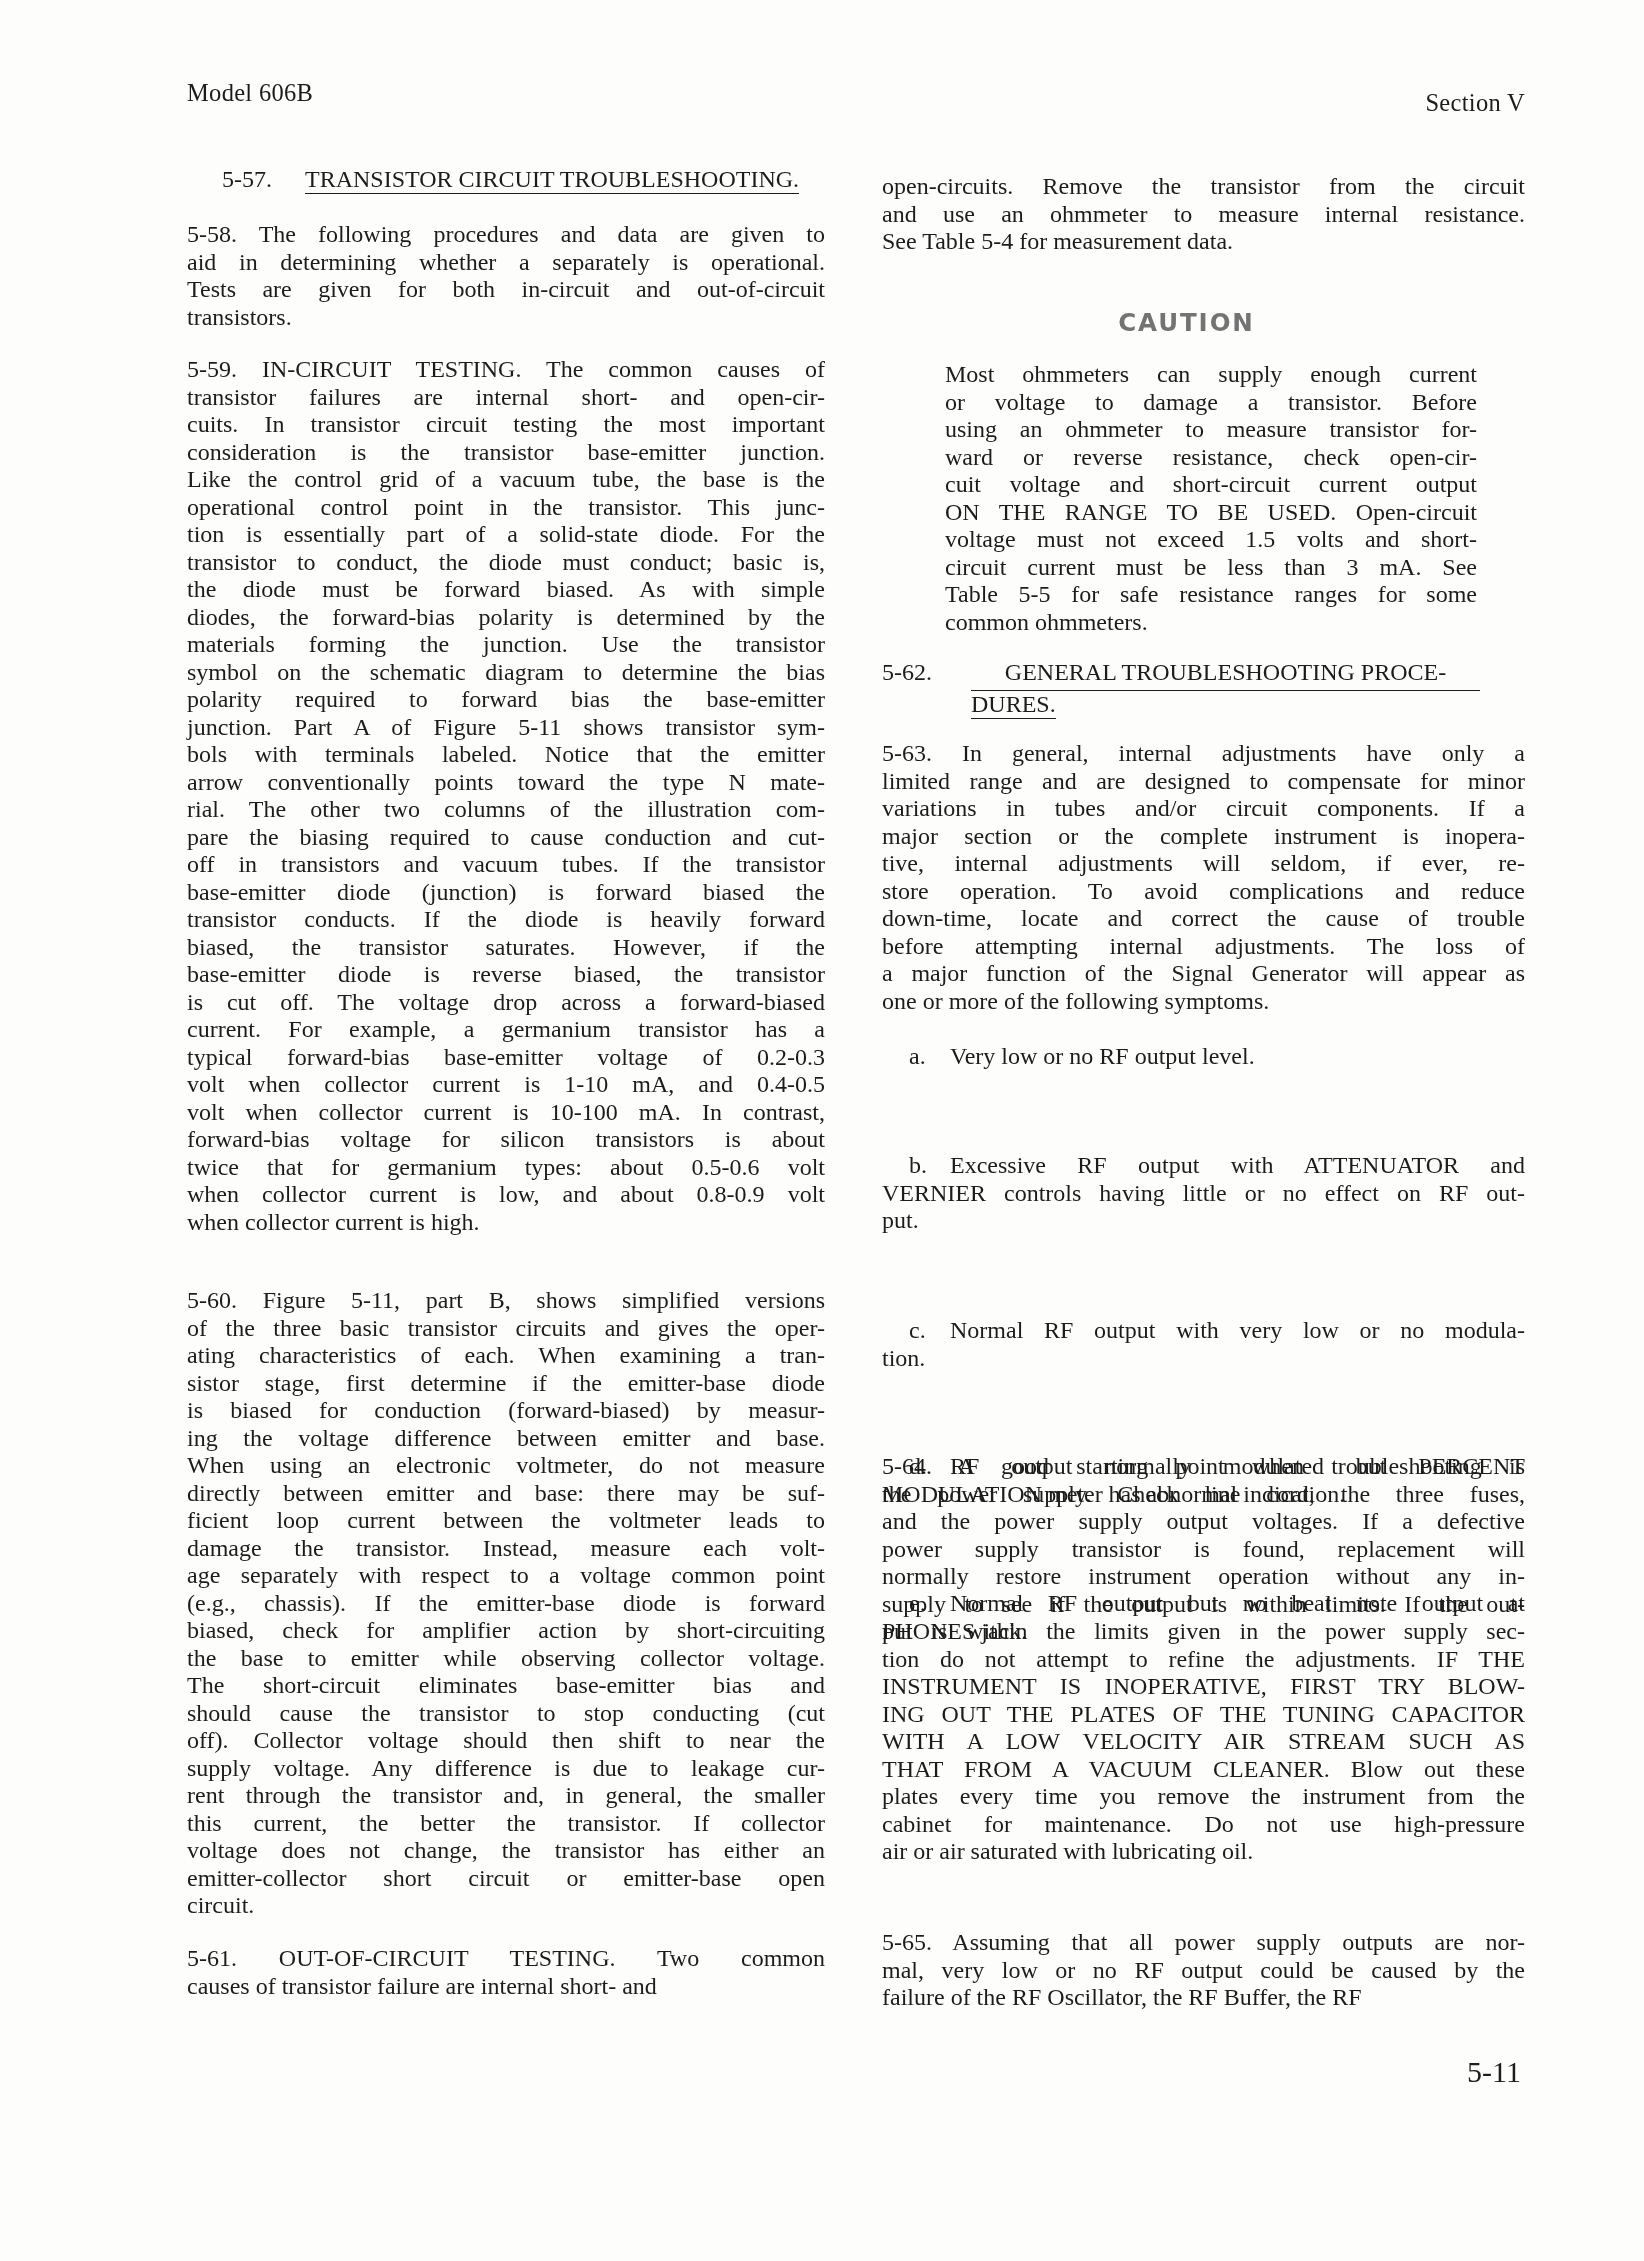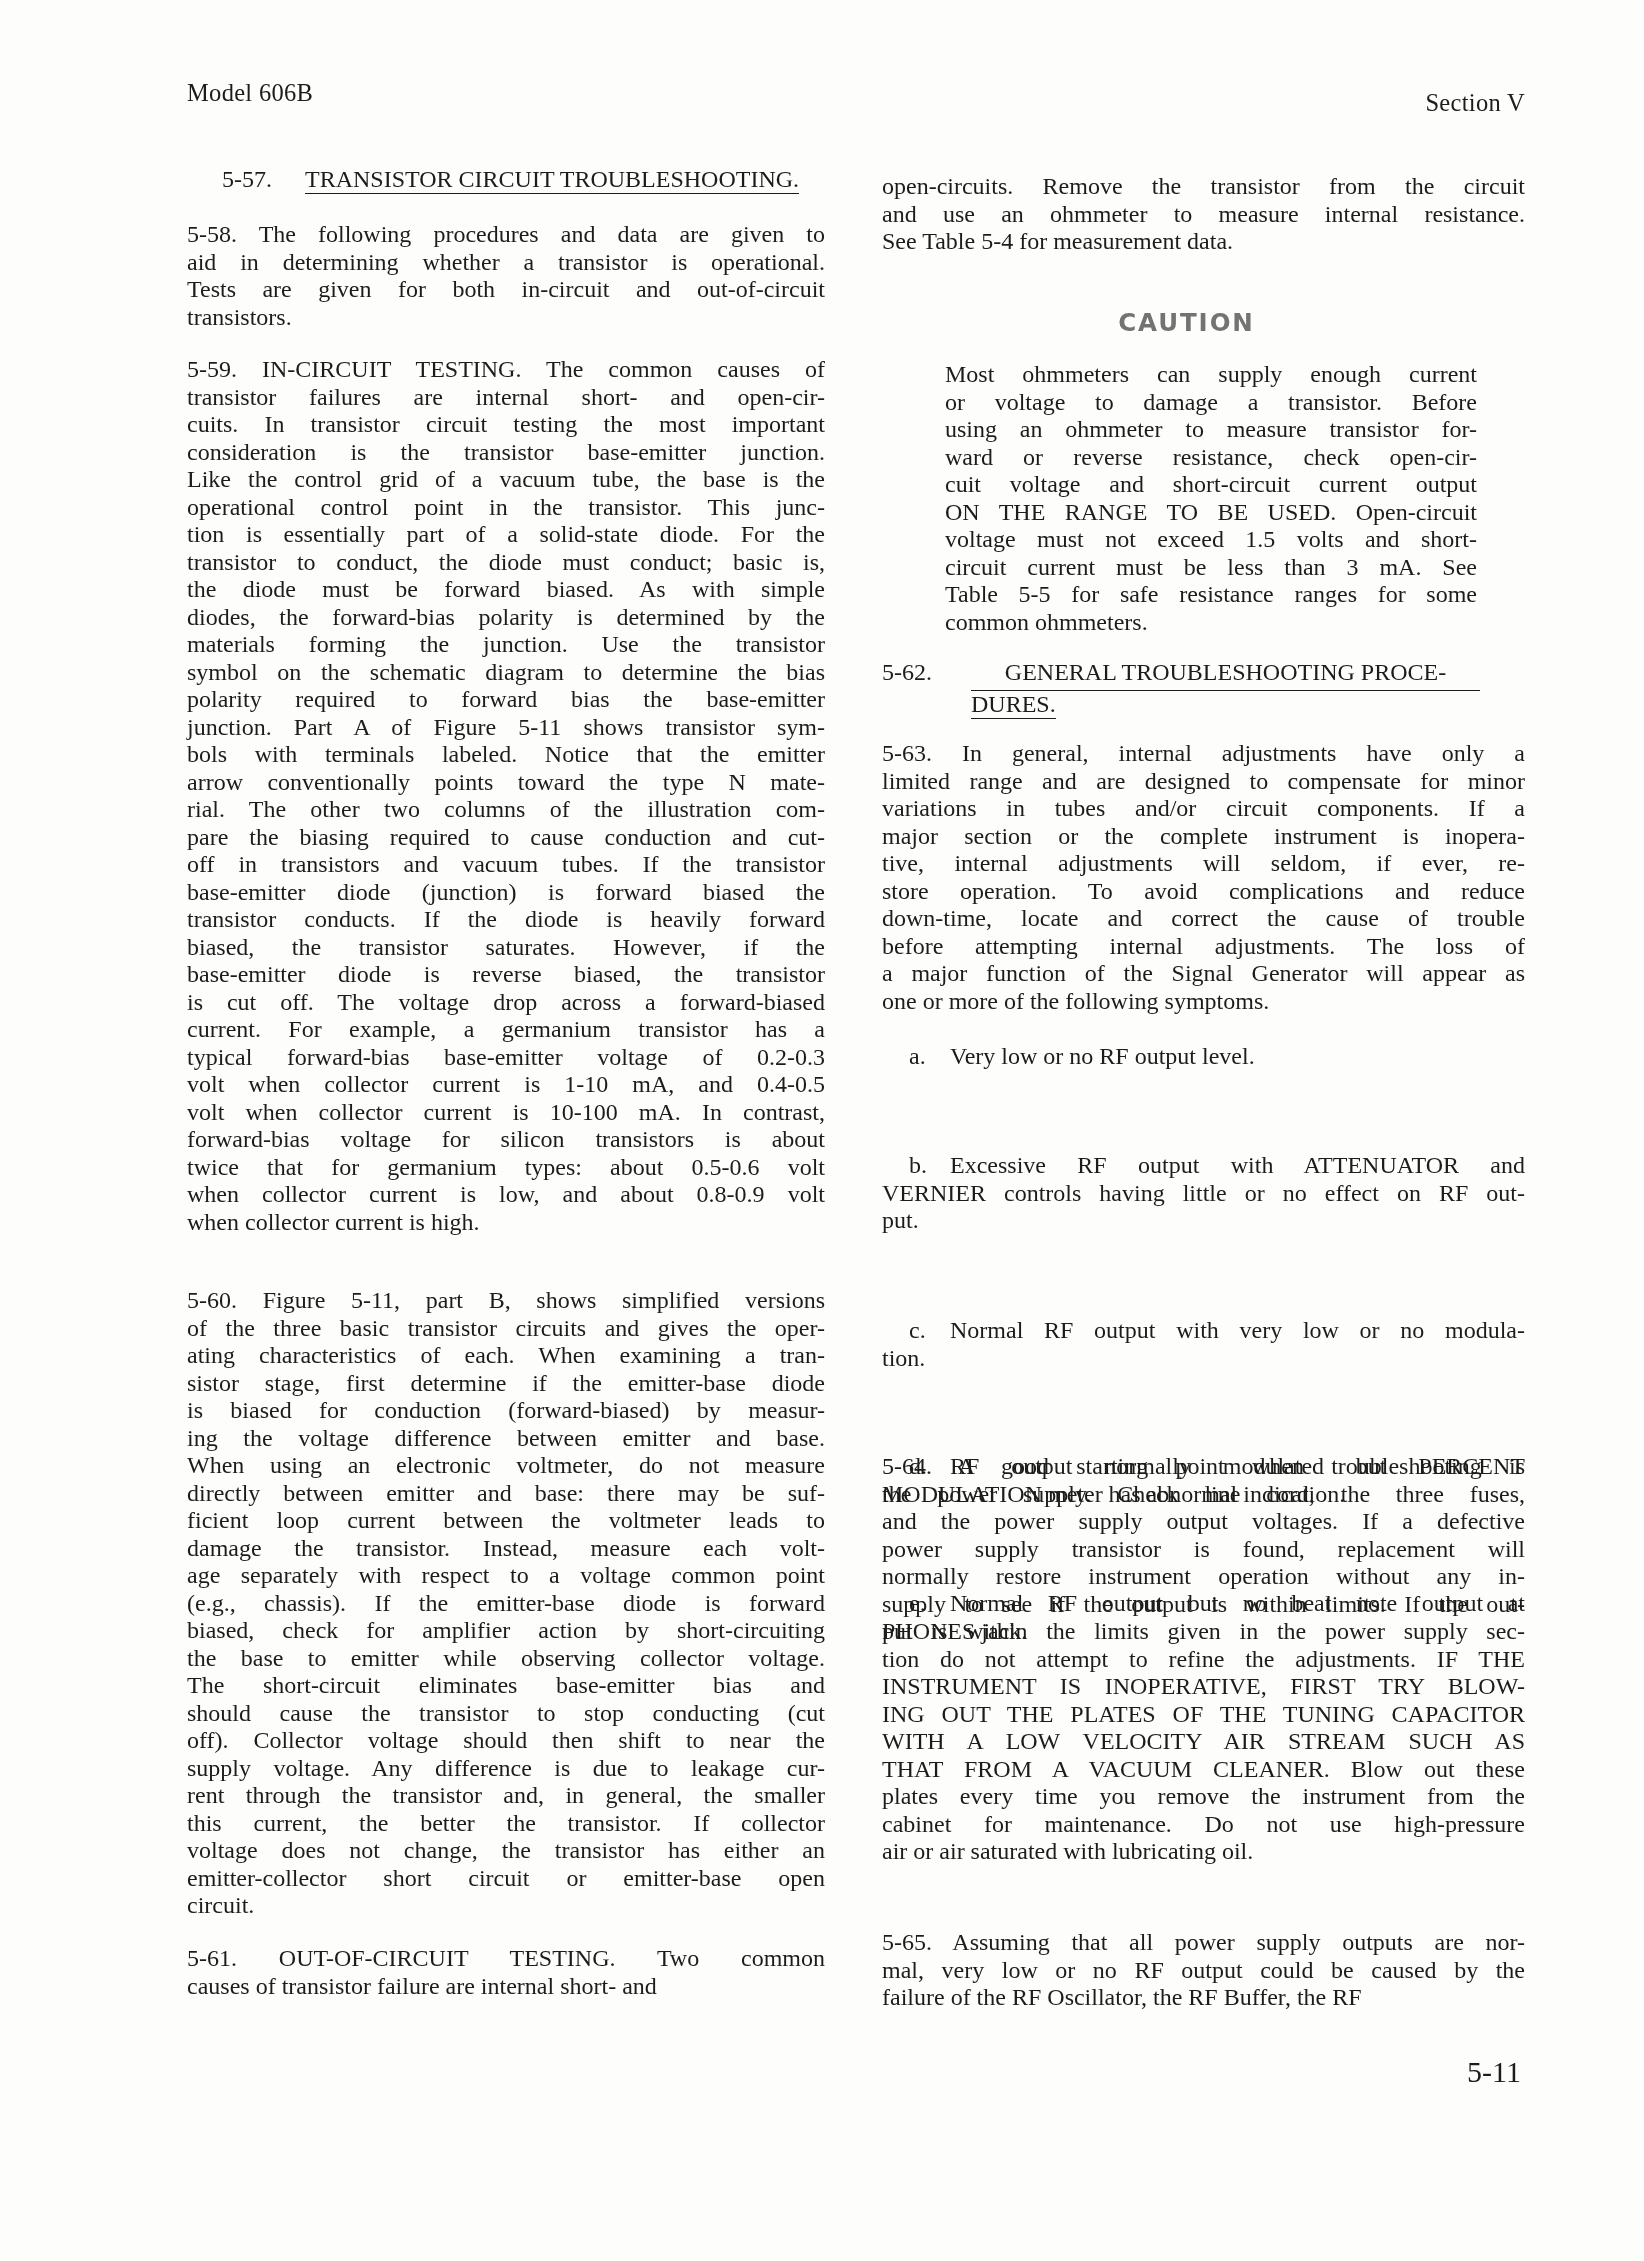--- a/index.html
+++ b/index.html
@@ -30,21 +30,21 @@
 
 <div class="hdr" style="left:187px; top:79px;">Model 606B</div>
 <div class="hdr" style="right:119px; top:89px;">Section V</div>
 
 <div class="col left" style="top:0;">
   <div class="block heading" style="top:166px;margin-left:35px;">
     <span class="num">5-57.</span><span class="uline">TRANSISTOR CIRCUIT TROUBLESHOOTING.</span>
   </div>
   <div class="block" style="top:221px;">
       <span class="ln">5-58.  The following procedures and data are given to</span>
-      <span class="ln">aid in determining whether a transistor is operational.</span>
+      <span class="ln">aid in determining whether a separately is operational.</span>
       <span class="ln">Tests are given for both in-circuit and out-of-circuit</span>
       <span class="ln last">transistors.</span>
     </div>
   <div class="block" style="top:356px;">
       <span class="ln">5-59.  IN-CIRCUIT TESTING.  The common causes of</span>
       <span class="ln">transistor failures are internal short- and open-cir-</span>
       <span class="ln">cuits.  In transistor circuit testing the most important</span>
       <span class="ln">consideration is the transistor base-emitter junction.</span>
       <span class="ln">Like the control grid of a vacuum tube, the base is the</span>
       <span class="ln">operational control point in the transistor.  This junc-</span>

